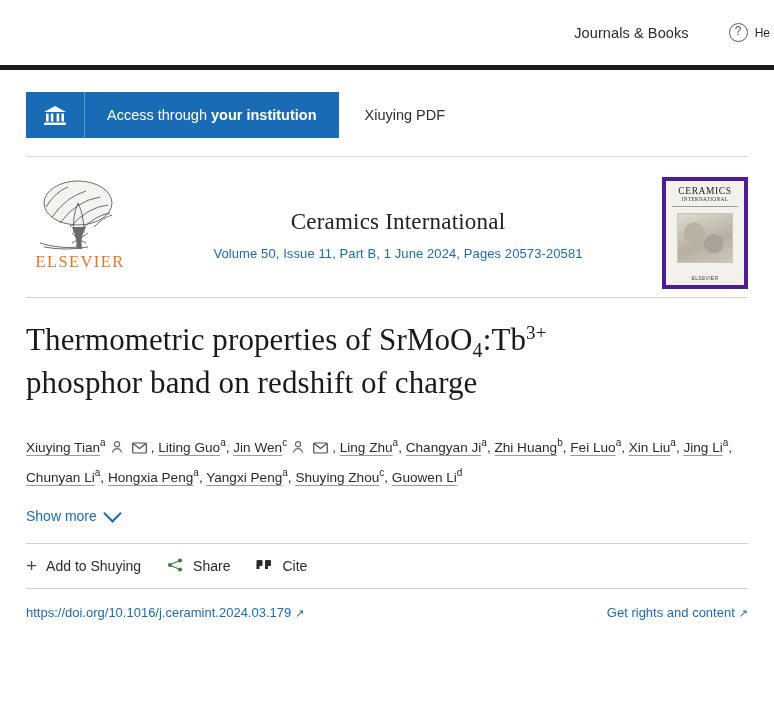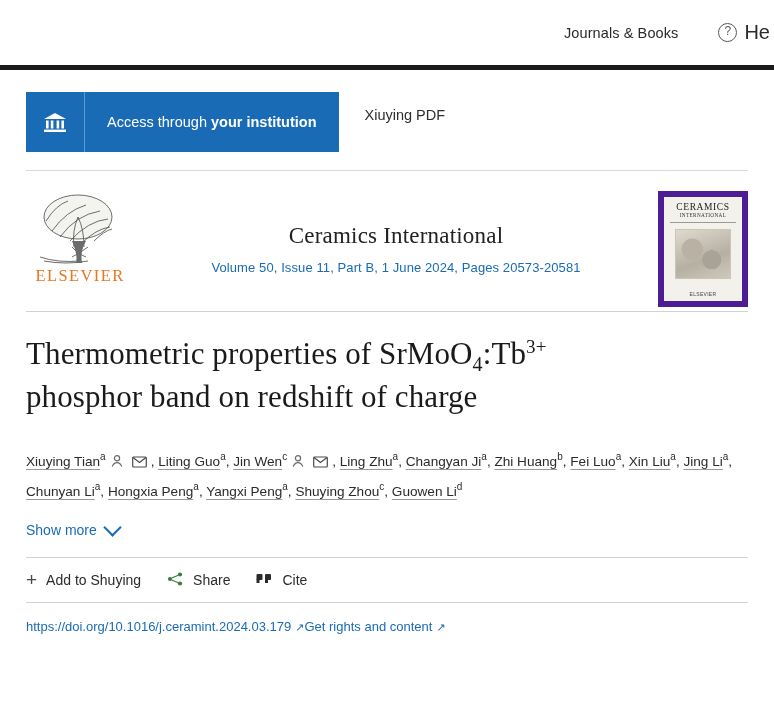--- a/index.html
+++ b/index.html
@@ -33,21 +33,21 @@
     font-size: 14.5px;
     color: #2a2a2a;
     margin-right: 40px;
     white-space: nowrap;
     letter-spacing: .1px;
   }
   .topnav-help {
     display: flex;
     align-items: center;
     gap: 7px;
-    font-size: 20px;
+    font-size: 12px;
     color: #2a2a2a;
     margin-right: 0;
     padding-right: 4px;
   }
   .qmark {
     width: 17px;
     height: 17px;
     border: 1.3px solid #5a5a5a;
     border-radius: 50%;
     display: inline-block;
@@ -76,21 +76,21 @@
     padding: 22px 26px 0 26px;
     display: flex;
     align-items: stretch;
     box-sizing: border-box;
   }
   .access-btn {
     display: flex;
     align-items: center;
     background: #1a6bb5;
     color: #ffffff;
-    height: 60px;
+    height: 46px;
     padding: 0 0;
     cursor: pointer;
   }
   .access-icon-box {
     width: 58px;
     display: flex;
     align-items: center;
     justify-content: center;
     border-right: 1px solid #5c9ad2;
     height: 100%;
@@ -157,21 +157,21 @@
   .journal-meta {
     font-size: 13px;
     color: #1a6bb5;
     margin-top: 11px;
     letter-spacing: .1px;
   }
   .cover {
     width: 78px;
     height: 104px;
     flex: none;
-    border: 6px solid #4c1d95;
+    border: 4px solid #4c1d95;
     background: #f2f1ec;
     position: relative;
     overflow: hidden;
     margin-top: 2px;
   }
   .cover-head {
     text-align: center;
     font-family: "Liberation Serif", serif;
     font-size: 9.5px;
     letter-spacing: .6px;
@@ -292,20 +292,21 @@
     font-size: 19px;
     line-height: 12px;
     color: #4a4a4a;
     font-weight: 300;
   }
   .actions-rule-bottom { border-bottom: 1px solid #d2d2d2; }
 
   .doi-row {
     display: flex;
     align-items: center;
+    justify-content: space-between;
     padding: 16px 0 0 0;
     font-size: 13px;
   }
   .doi-link, .rights-link {
     color: #1a6bb5;
     cursor: pointer;
     white-space: nowrap;
   }
   .ext-arrow {
     display: inline-block;

